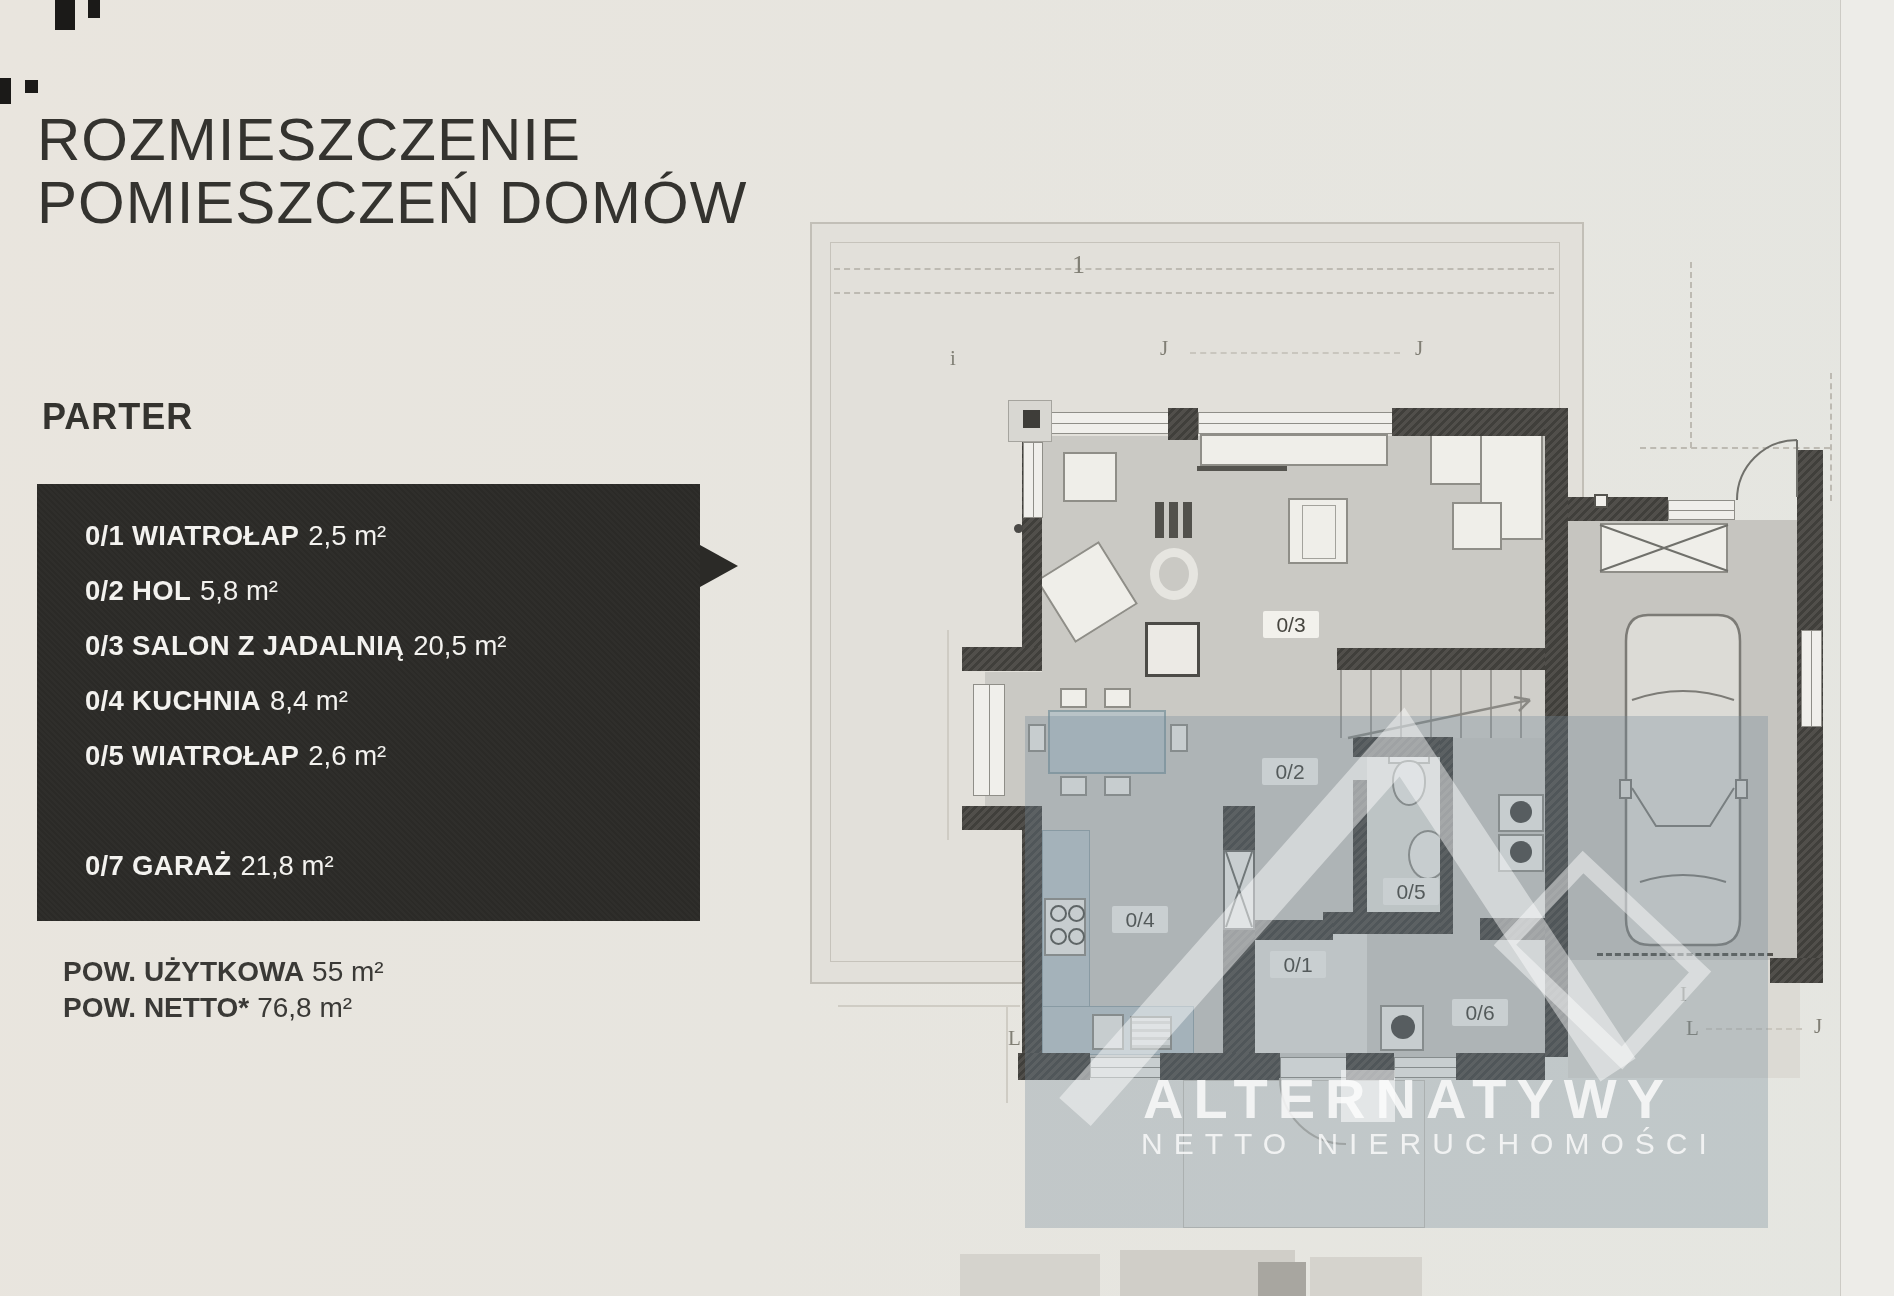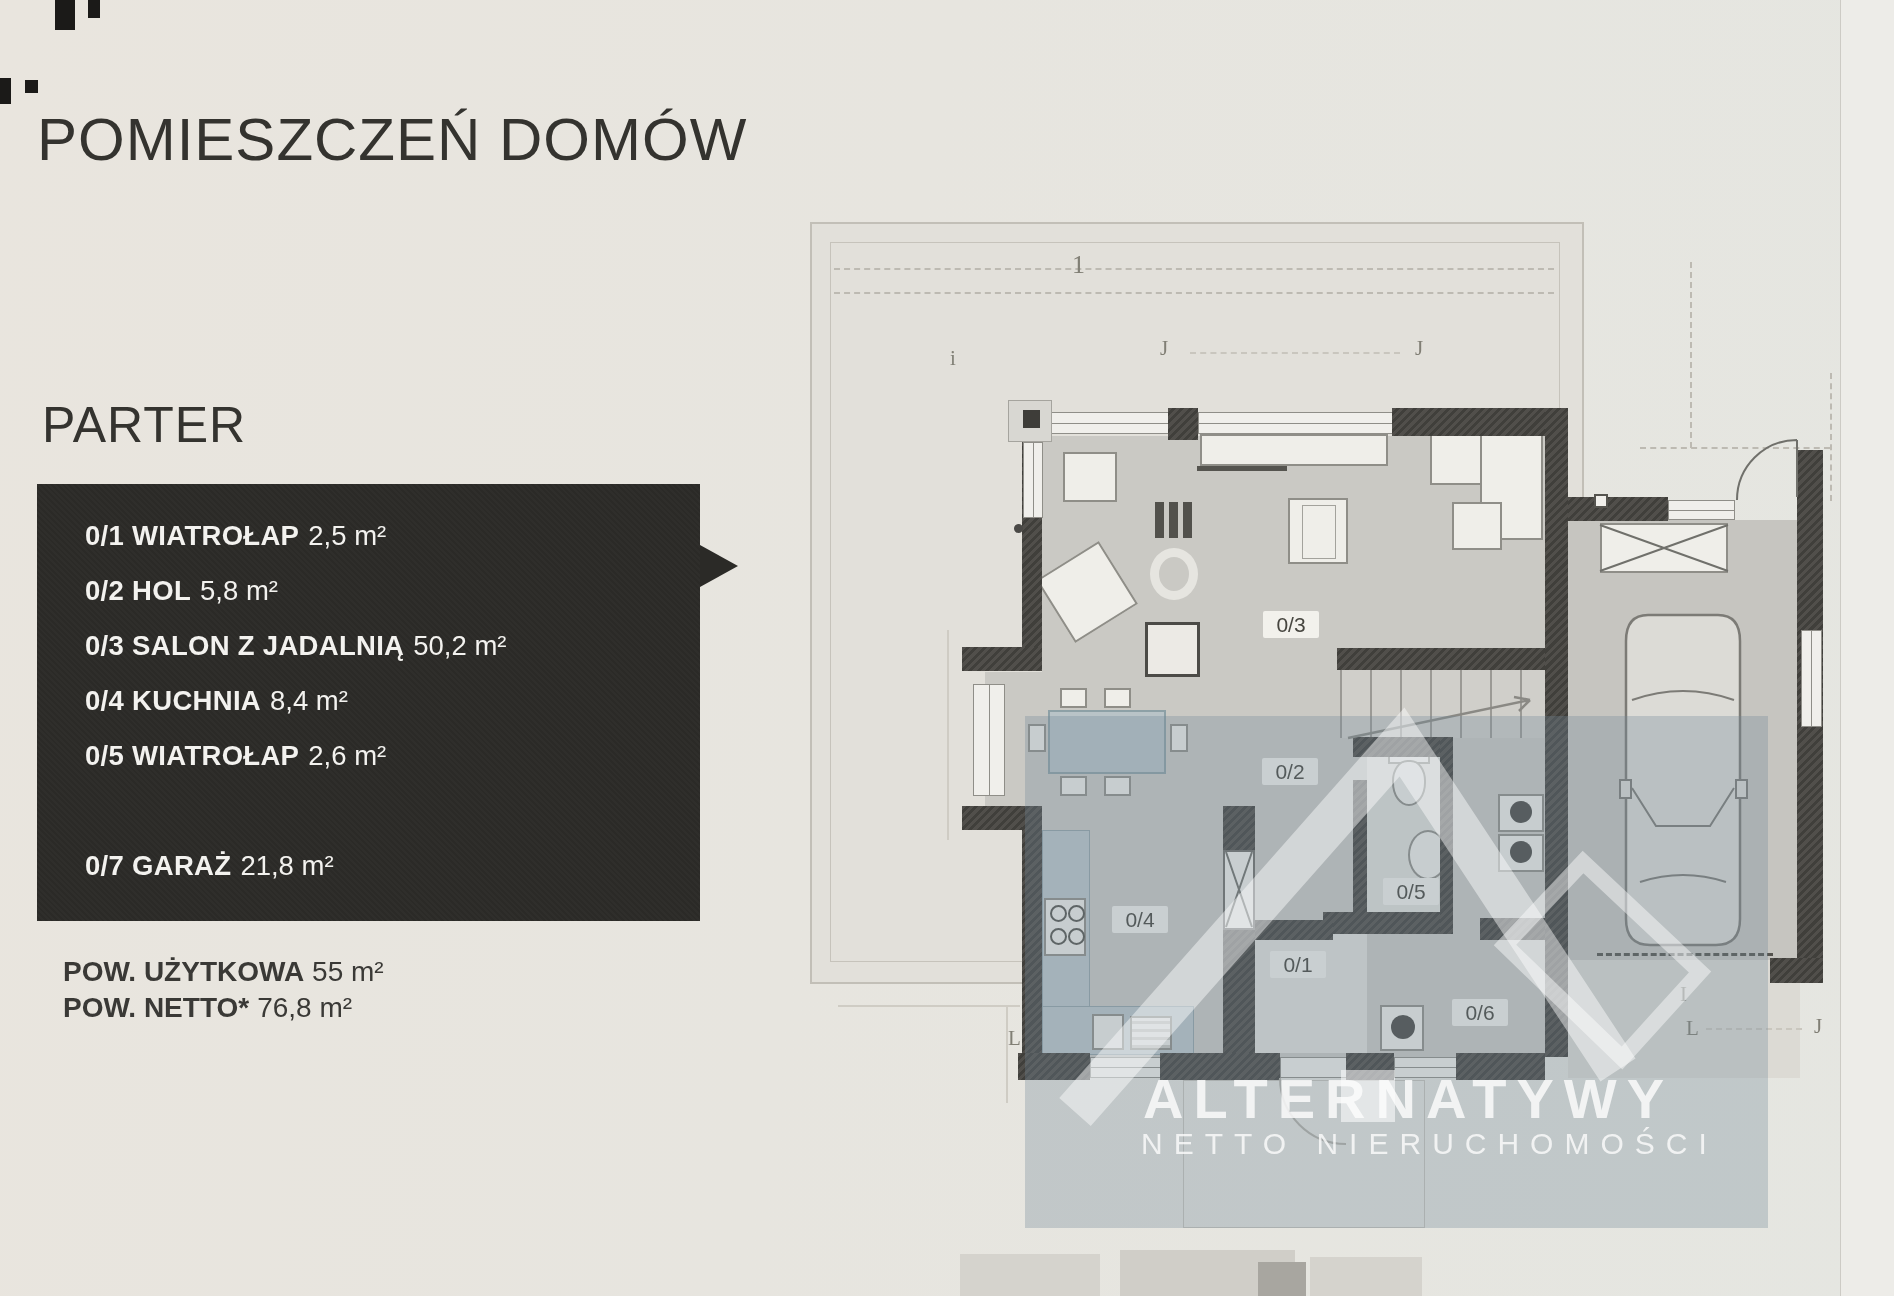--- a/index.html
+++ b/index.html
@@ -2,21 +2,21 @@
 <html style="--ink: #34332f; --box-bg: #2b2a27; --box-text: #f3f2ef; --wall-dark: #454440; --floor-gray: #cac9c4; --tint: rgba(116,138,152,0.32); --chip-bg: #f2f1ec;"><head>
 <meta charset="utf-8">
 <style>
   html,body{margin:0;padding:0;}
   body{font-family:"Liberation Sans",sans-serif;}
   #page{position:relative;width:1894px;height:1296px;overflow:hidden;
         background:linear-gradient(100deg,#e9e5de 0%,#e7e5df 45%,#e5e6e1 100%);color:var(--ink,#34332f);}
   .abs{position:absolute;}
   
   #title{left:37px;top:108px;font-size:60px;line-height:63px;font-weight:400;letter-spacing:1px;color:var(--ink,#34332f);}
-  #section-heading{left:42px;top:396px;font-size:50px;font-weight:400;letter-spacing:1px;color:var(--ink,#34332f);}
+  #section-heading{left:42px;top:396px;font-size:36px;font-weight:700;letter-spacing:1px;color:var(--ink,#34332f);}
   #legend-box{left:37px;top:484px;width:663px;height:437px;background:var(--box-bg,#2b2a27);
       background-image:repeating-linear-gradient(45deg,rgba(255,255,255,0.02) 0 2px,transparent 2px 4px);}
   #legend-arrow{left:700px;top:545px;width:0;height:0;border-left:38px solid var(--box-bg,#2b2a27);
       border-top:21px solid transparent;border-bottom:21px solid transparent;}
   .legend-row{position:absolute;left:48px;font-size:27.5px;color:var(--box-text,#f3f2ef);white-space:nowrap;}
   .legend-row b{font-weight:700;letter-spacing:0.3px;}
   .legend-row .area{font-weight:400;margin-left:9px;}
   .summary-row{position:absolute;left:63px;font-size:28px;white-space:nowrap;color:#3a3936;}
   .summary-row b{font-weight:700;text-align:right;}
   .summary-row .val{font-weight:400;margin-left:8px;}
@@ -42,28 +42,29 @@
   #n-highlight{left:1341px;top:1070px;width:54px;height:52px;background:rgba(255,255,255,0.55);z-index:6;}
   #edge-strip{left:1840px;top:0;width:54px;height:1296px;background:#edece8;border-left:1px solid #cdcbc5;z-index:0;}
   .artifact{background:#1b1a18;z-index:10;}
 </style>
 </head>
 <body>
 
 <div id="page">
 
   <div class="abs" id="title">
+    <div>ROZMIESZCZENIE</div>
     <div>POMIESZCZEŃ DOMÓW</div>
   </div>
   <div class="abs" id="section-heading">PARTER</div>
 
   <div class="abs" id="legend-box">
     <div class="legend-row" style="top:36px"><b><span>0/1</span> <span>WIATROŁAP</span></b><span class="area">2,5 m²</span></div>
     <div class="legend-row" style="top:91px"><b><span>0/2</span> <span>HOL</span></b><span class="area">5,8 m²</span></div>
-    <div class="legend-row" style="top:146px"><b><span>0/3</span> <span>SALON Z JADALNIĄ</span></b><span class="area">50,2 m²</span></div>
+    <div class="legend-row" style="top:146px"><b><span>0/3</span> <span>SALON Z JADALNIĄ</span></b><span class="area">20,5 m²</span></div>
     <div class="legend-row" style="top:201px"><b><span>0/4</span> <span>KUCHNIA</span></b><span class="area">8,4 m²</span></div>
     <div class="legend-row" style="top:256px"><b><span>0/5</span> <span>WIATROŁAP</span></b><span class="area">2,6 m²</span></div>
     <div class="legend-row" style="top:366px"><b><span>0/7</span> <span>GARAŻ</span></b><span class="area">21,8 m²</span></div>
   </div>
   <div class="abs" id="legend-arrow"></div>
 
   <div class="abs summary-row" style="top:956px">
     <b>POW. UŻYTKOWA</b><span class="val">55 m²</span>
   </div>
   <div class="abs summary-row" style="top:992px">

